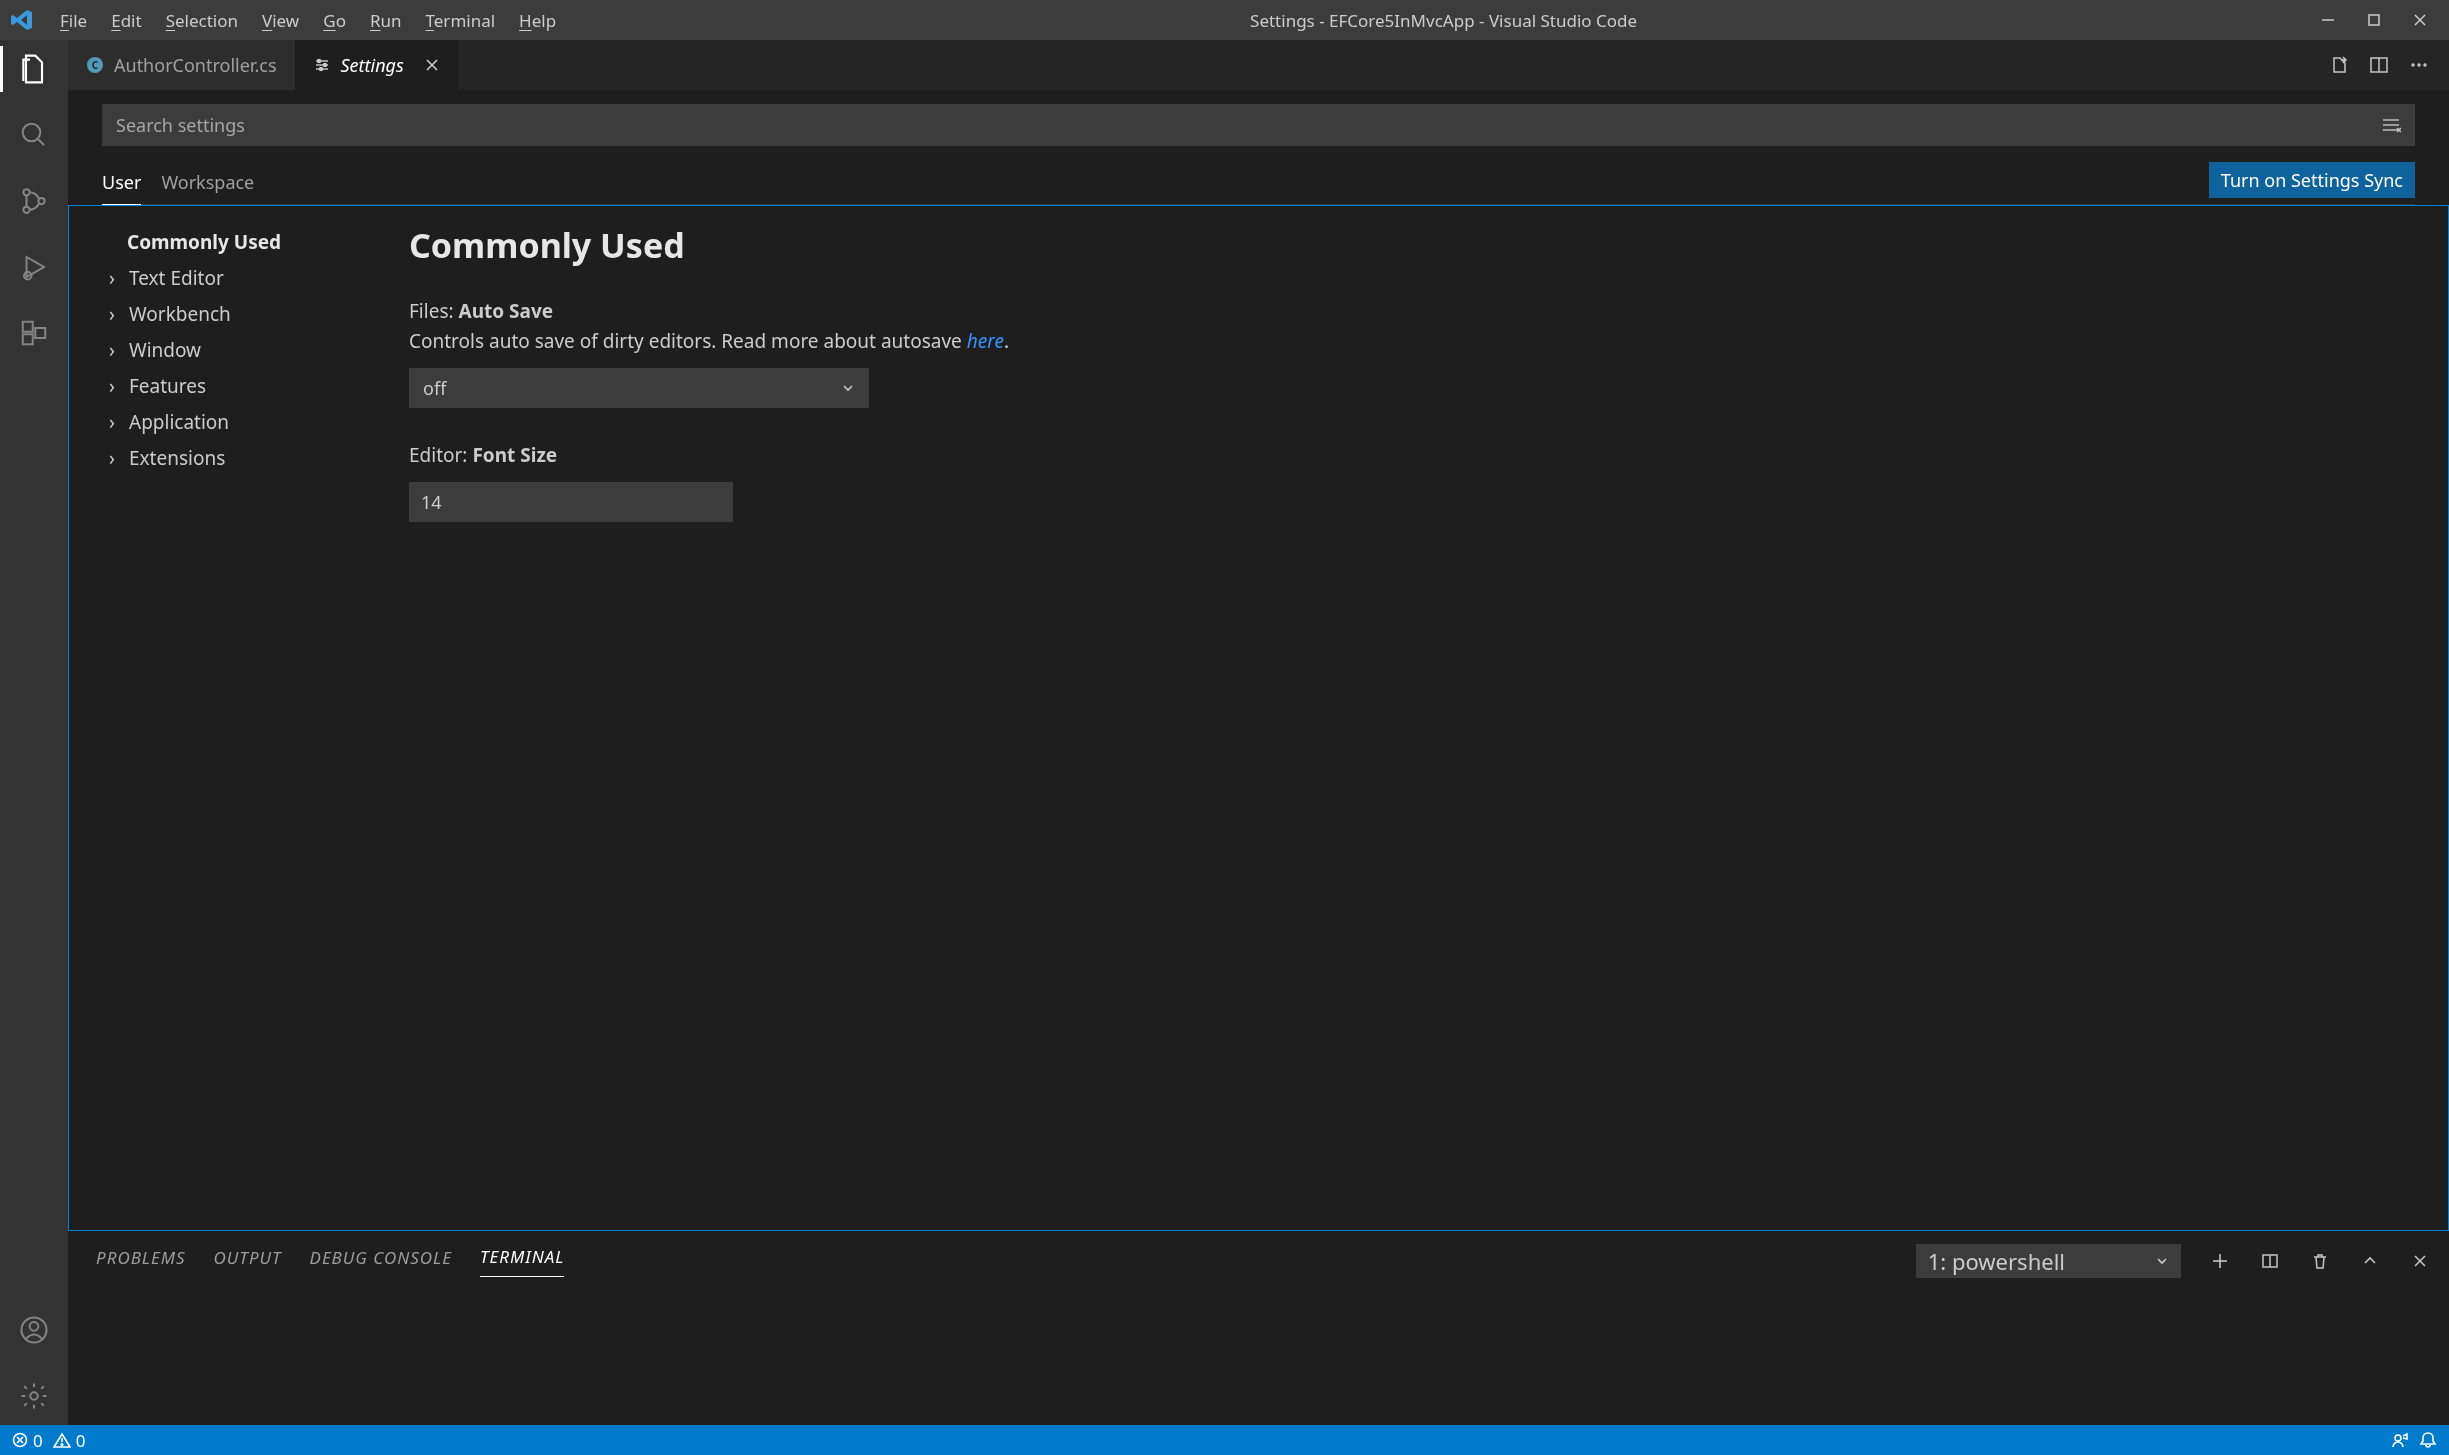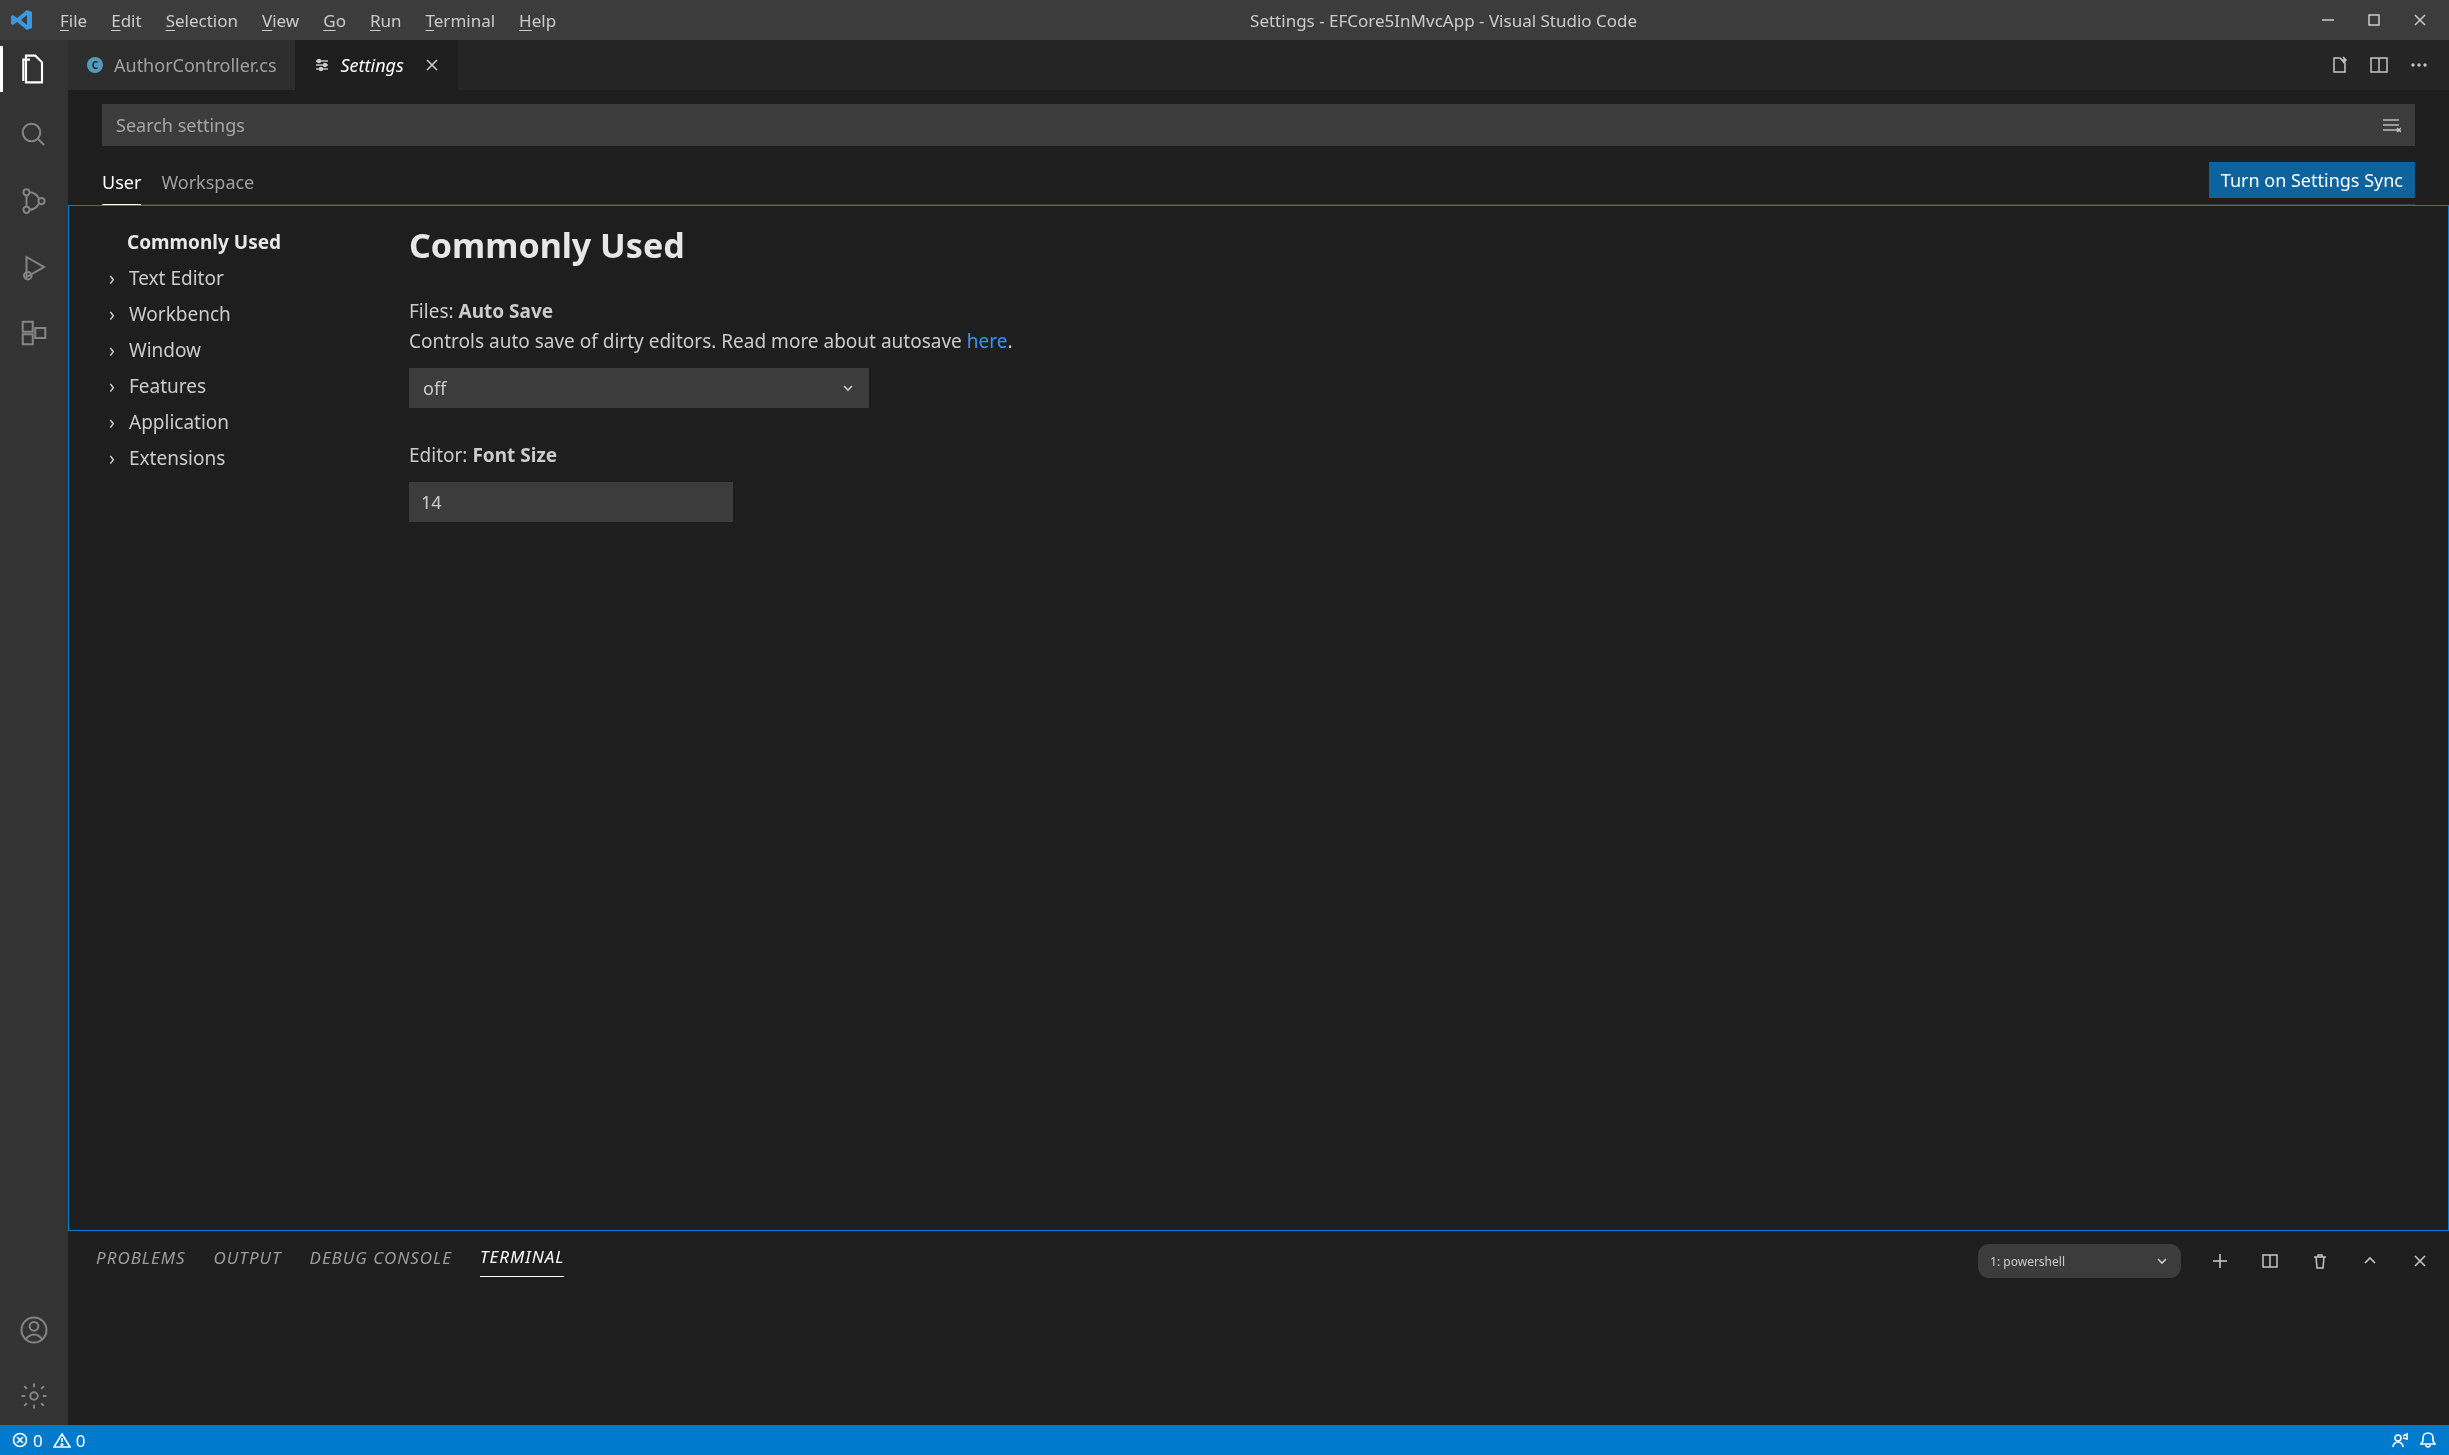--- a/index.html
+++ b/index.html
@@ -53,31 +53,31 @@
 .tree-item { display:flex; align-items:center; gap:6px; padding:5px 0 5px 4px; }
 .tree-item.heading { font-weight:700; color:#e7e7e7; padding-left: 22px; }
 .tree-item .chev { width:14px; display:inline-block; }
 .settings-list { flex:1; padding: 16px 20px 20px 20px; overflow:auto; }
 .settings-list h1 { font-size:34px; font-weight:700; color:#e7e7e7; margin-bottom:30px; }
 .setting-block { margin-bottom: 34px; max-width: 900px; }
 .setting-title { font-size:19px; color:#cccccc; }
 .setting-title .pfx { font-weight:400; }
 .setting-title .sfx { font-weight:700; }
 .setting-desc { font-size:19px; color:#cccccc; margin-top:4px; }
-.setting-desc a { color:#3794ff; text-decoration:none; }
+.setting-desc a { color:#3794ff; text-decoration:none;font-style:italic; }
 .select-ctrl { margin-top:14px; width:460px; height:40px; background:#3c3c3c; display:flex; align-items:center; justify-content:space-between; padding:0 14px; font-size:18px; color:#cccccc;gap:33px; }
 .text-ctrl { margin-top:14px; width:324px; height:40px; background:#3c3c3c; border:none; color:#cccccc; padding:0 12px; font-size:18px; outline:none; }
 
 
 .panel { height: 194px; background:#1e1e1e; display:flex; flex-direction:column; border-top:1px solid #1e1e1e; }
 .panel-tabs { display:flex; align-items:center; padding: 12px 18px 0 28px; gap:28px; }
 .panel-tab { font-size:17px; color:#9d9d9d; letter-spacing:1px; padding-bottom:8px;font-style:italic; }
 .panel-tab.active { color:#ffffff; border-bottom:1px solid #ffffff; }
 .panel-tab-spacer { flex:1; }
-.panel-select { background:#3c3c3c; color:#cccccc; height:34px; display:flex; align-items:center; padding:0 12px; font-size:12px; gap:90px;border-radius:11px; }
+.panel-select { background:#3c3c3c; color:#cccccc; height:34px; display:flex; align-items:center; padding:0 12px; font-size:22px; gap:90px; }
 .panel-action { color:#c5c5c5; width:22px; height:22px; display:flex; align-items:center; justify-content:center; }
 .panel-body { padding: 16px 28px; font-family: Consolas, "Courier New", monospace; font-size:18px; color:#cccccc; line-height:1.8; white-space:pre; }
 
 
 .statusbar { height:30px; background:#007acc; display:flex; align-items:center; justify-content:space-between; padding:0 12px; color:#ffffff; font-size:17px; }
 .statusbar .left, .statusbar .right { display:flex; align-items:center; gap:10px; }
 .statusbar .stat-item { display:flex; align-items:center; gap:5px; }
 
 svg { display:block; }
 </style>

